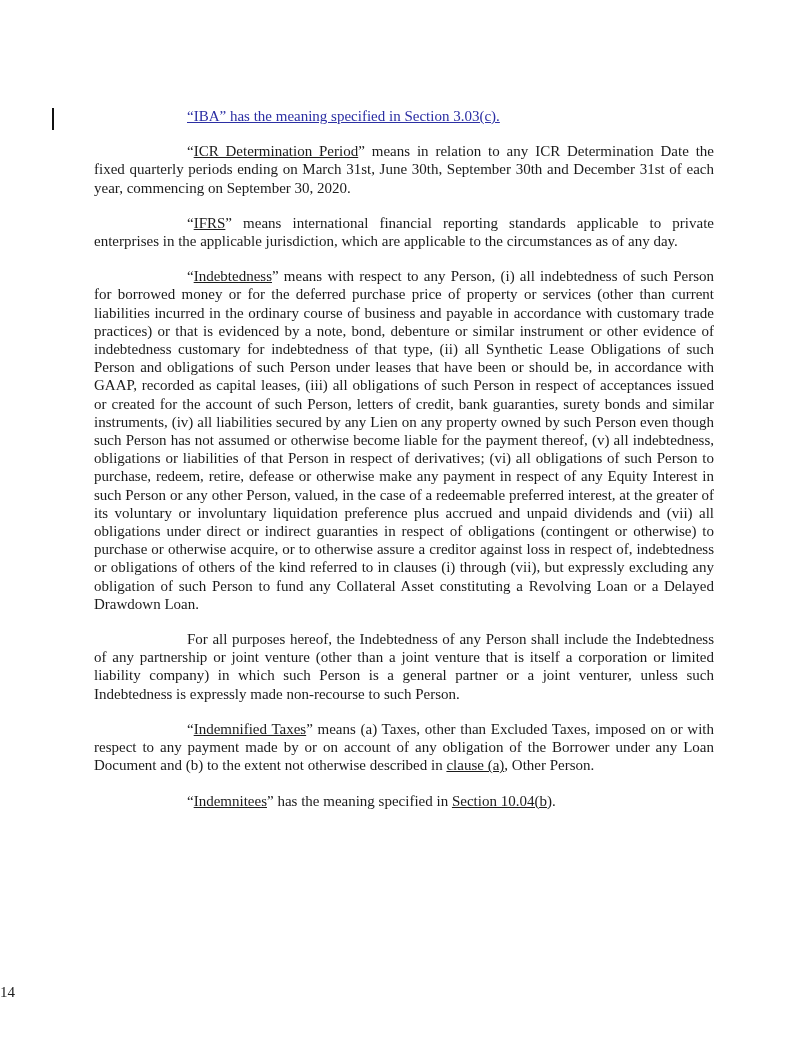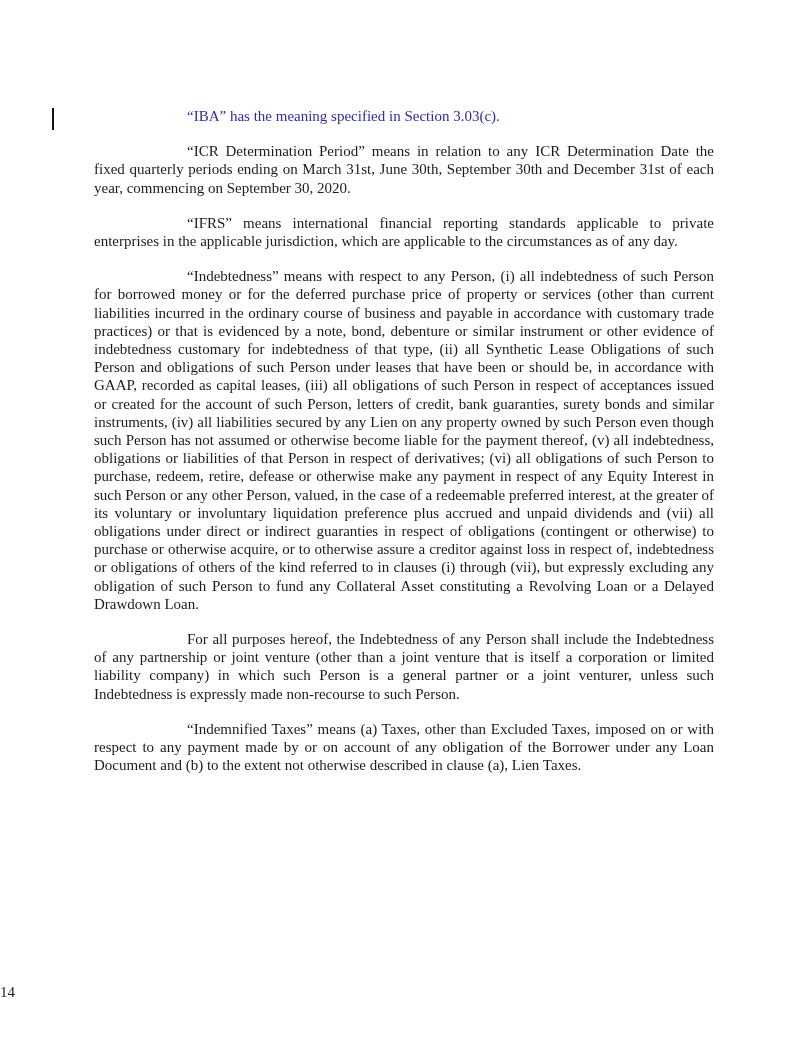--- a/index.html
+++ b/index.html
@@ -23,21 +23,21 @@
   }
   p.para {
     margin: 0 0 17px 0;
     font-size: 15px;
     line-height: 18.2px;
     text-align: justify;
     text-indent: 93px;
     color: #1b1b1b;
   }
   p.para:last-child { margin-bottom: 0; }
-  p.para u, p.para .u { }
+  p.para u, p.para .u { text-decoration: underline; }
   sup {
     font-size: 0.62em;
     vertical-align: super;
     line-height: 0;
   }
   .change-bar {
     position: absolute;
     left: 52px;
     top: 108px;
     width: 2px;
@@ -57,16 +57,17 @@
 <body>
 
 <div>
   <div class="change-bar"></div>
   <main class="text-block" id="paragraph-container">
       <p class="para"><span class="u" style="color: rgb(43, 46, 163);">“IBA” has the meaning specified in Section 3.03(c).</span></p>
       <p class="para"><span>“</span><span class="u">ICR Determination Period</span><span>” means in relation to any ICR Determination Date the fixed quarterly periods ending on March 31st, June 30th, September 30th and December 31st of each year, commencing on September 30, 2020.</span></p>
       <p class="para"><span>“</span><span class="u">IFRS</span><span>” means international financial reporting standards applicable to private enterprises in the applicable jurisdiction, which are applicable to the circumstances as of any day.</span></p>
       <p class="para"><span>“</span><span class="u">Indebtedness</span><span>” means with respect to any Person, (i) all indebtedness of such Person for borrowed money or for the deferred purchase price of property or services (other than current liabilities incurred in the ordinary course of business and payable in accordance with customary trade practices) or that is evidenced by a note, bond, debenture or similar instrument or other evidence of indebtedness customary for indebtedness of that type, (ii) all Synthetic Lease Obligations of such Person and obligations of such Person under leases that have been or should be, in accordance with GAAP, recorded as capital leases, (iii) all obligations of such Person in respect of acceptances issued or created for the account of such Person, letters of credit, bank guaranties, surety bonds and similar instruments, (iv) all liabilities secured by any Lien on any property owned by such Person even though such Person has not assumed or otherwise become liable for the payment thereof, (v) all indebtedness, obligations or liabilities of that Person in respect of derivatives; (vi) all obligations of such Person to purchase, redeem, retire, defease or otherwise make any payment in respect of any Equity Interest in such Person or any other Person, valued, in the case of a redeemable preferred interest, at the greater of its voluntary or involuntary liquidation preference plus accrued and unpaid dividends and (vii) all obligations under direct or indirect guaranties in respect of obligations (contingent or otherwise) to purchase or otherwise acquire, or to otherwise assure a creditor against loss in respect of, indebtedness or obligations of others of the kind referred to in clauses (i) through (vii), but expressly excluding any obligation of such Person to fund any Collateral Asset constituting a Revolving Loan or a Delayed Drawdown Loan.</span></p>
       <p class="para"><span>For all purposes hereof, the Indebtedness of any Person shall include the Indebtedness of any partnership or joint venture (other than a joint venture that is itself a corporation or limited liability company) in which such Person is a general partner or a joint venturer, unless such Indebtedness is expressly made non-recourse to such Person.</span></p>
-      <p class="para"><span>“</span><span class="u">Indemnified Taxes</span><span>” means (a) Taxes, other than Excluded Taxes, imposed on or with respect to any payment made by or on account of any obligation of the Borrower under any Loan Document and (b) to the extent not otherwise described in </span><span class="u">clause (a)</span><span>, Lien Taxes.</span></p>
+      <p class="para"><span>“</span><span class="u">Indemnified Taxes</span><span>” means (a) Taxes, other than Excluded Taxes, imposed on or with respect to any payment made by or on account of any obligation of the Borrower under any Loan Document and (b) to the extent not otherwise described in </span><span class="u">clause (a)</span><span>, Other Person.</span></p>
+      <p class="para"><span>“</span><span class="u">Indemnitees</span><span>” has the meaning specified in </span><span class="u">Section 10.04(b)</span><span>.</span></p>
     </main>
   <div class="page-number">14</div>
 </div>
 
 </body></html>

